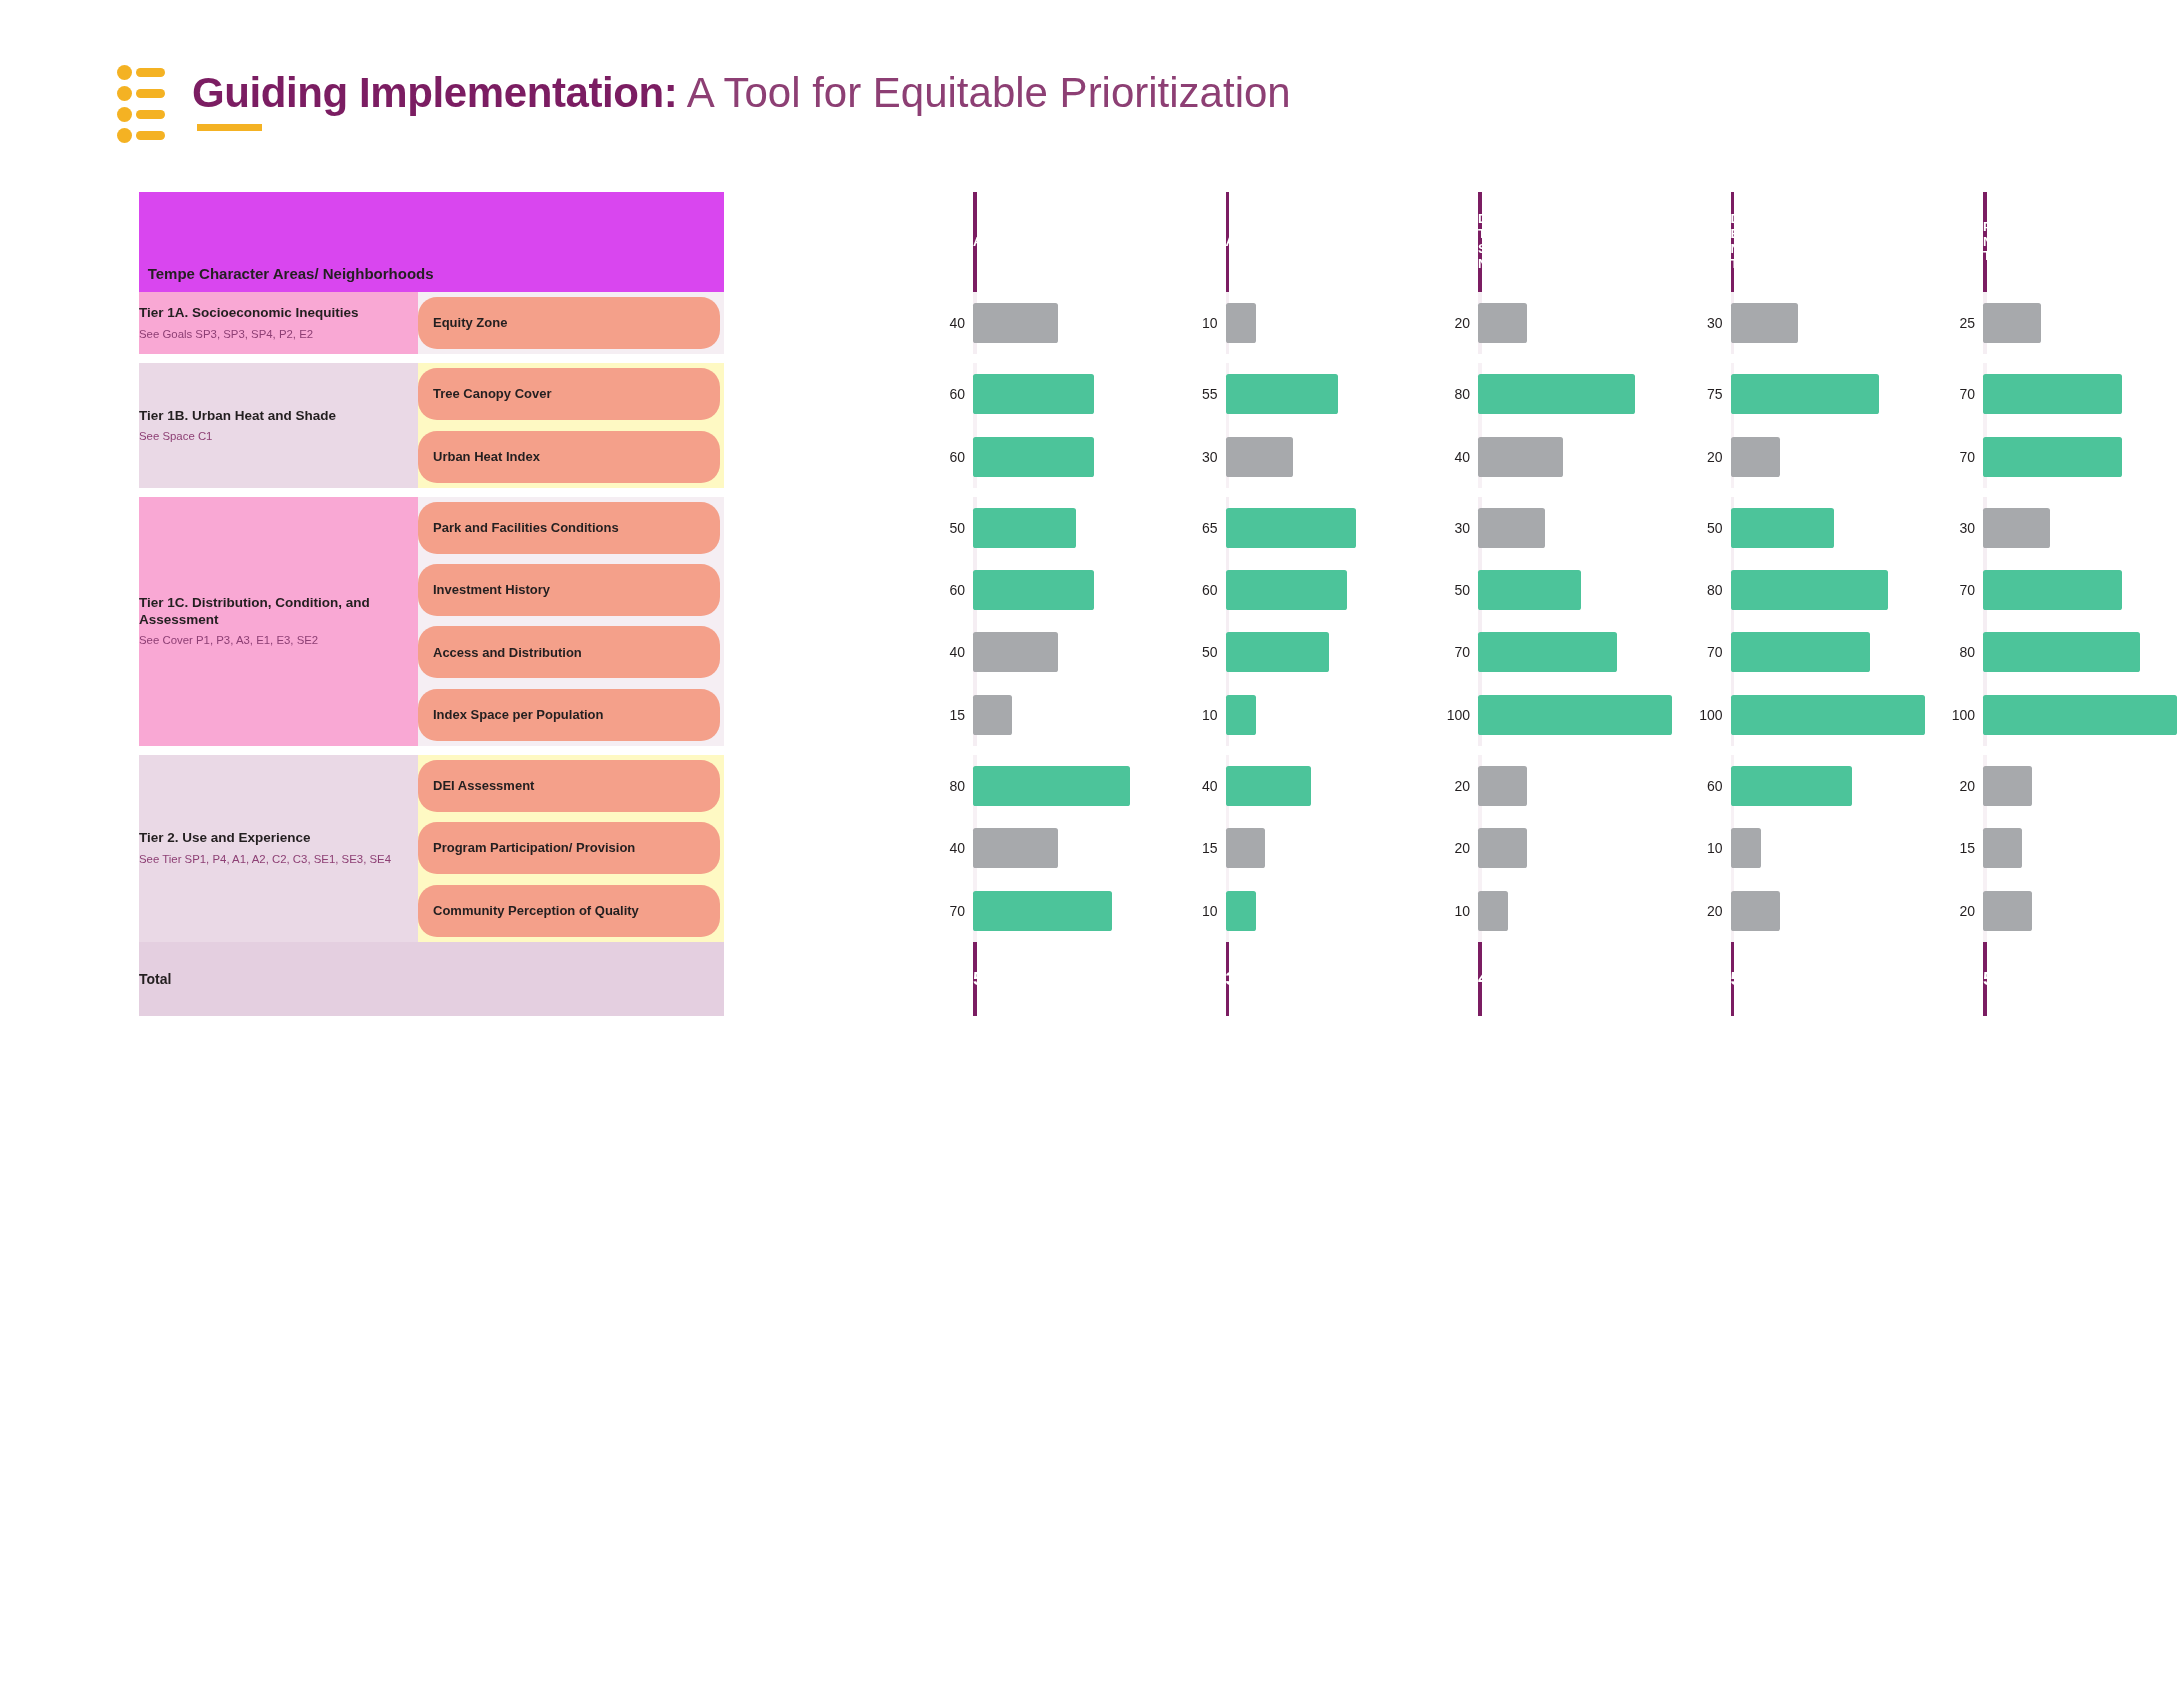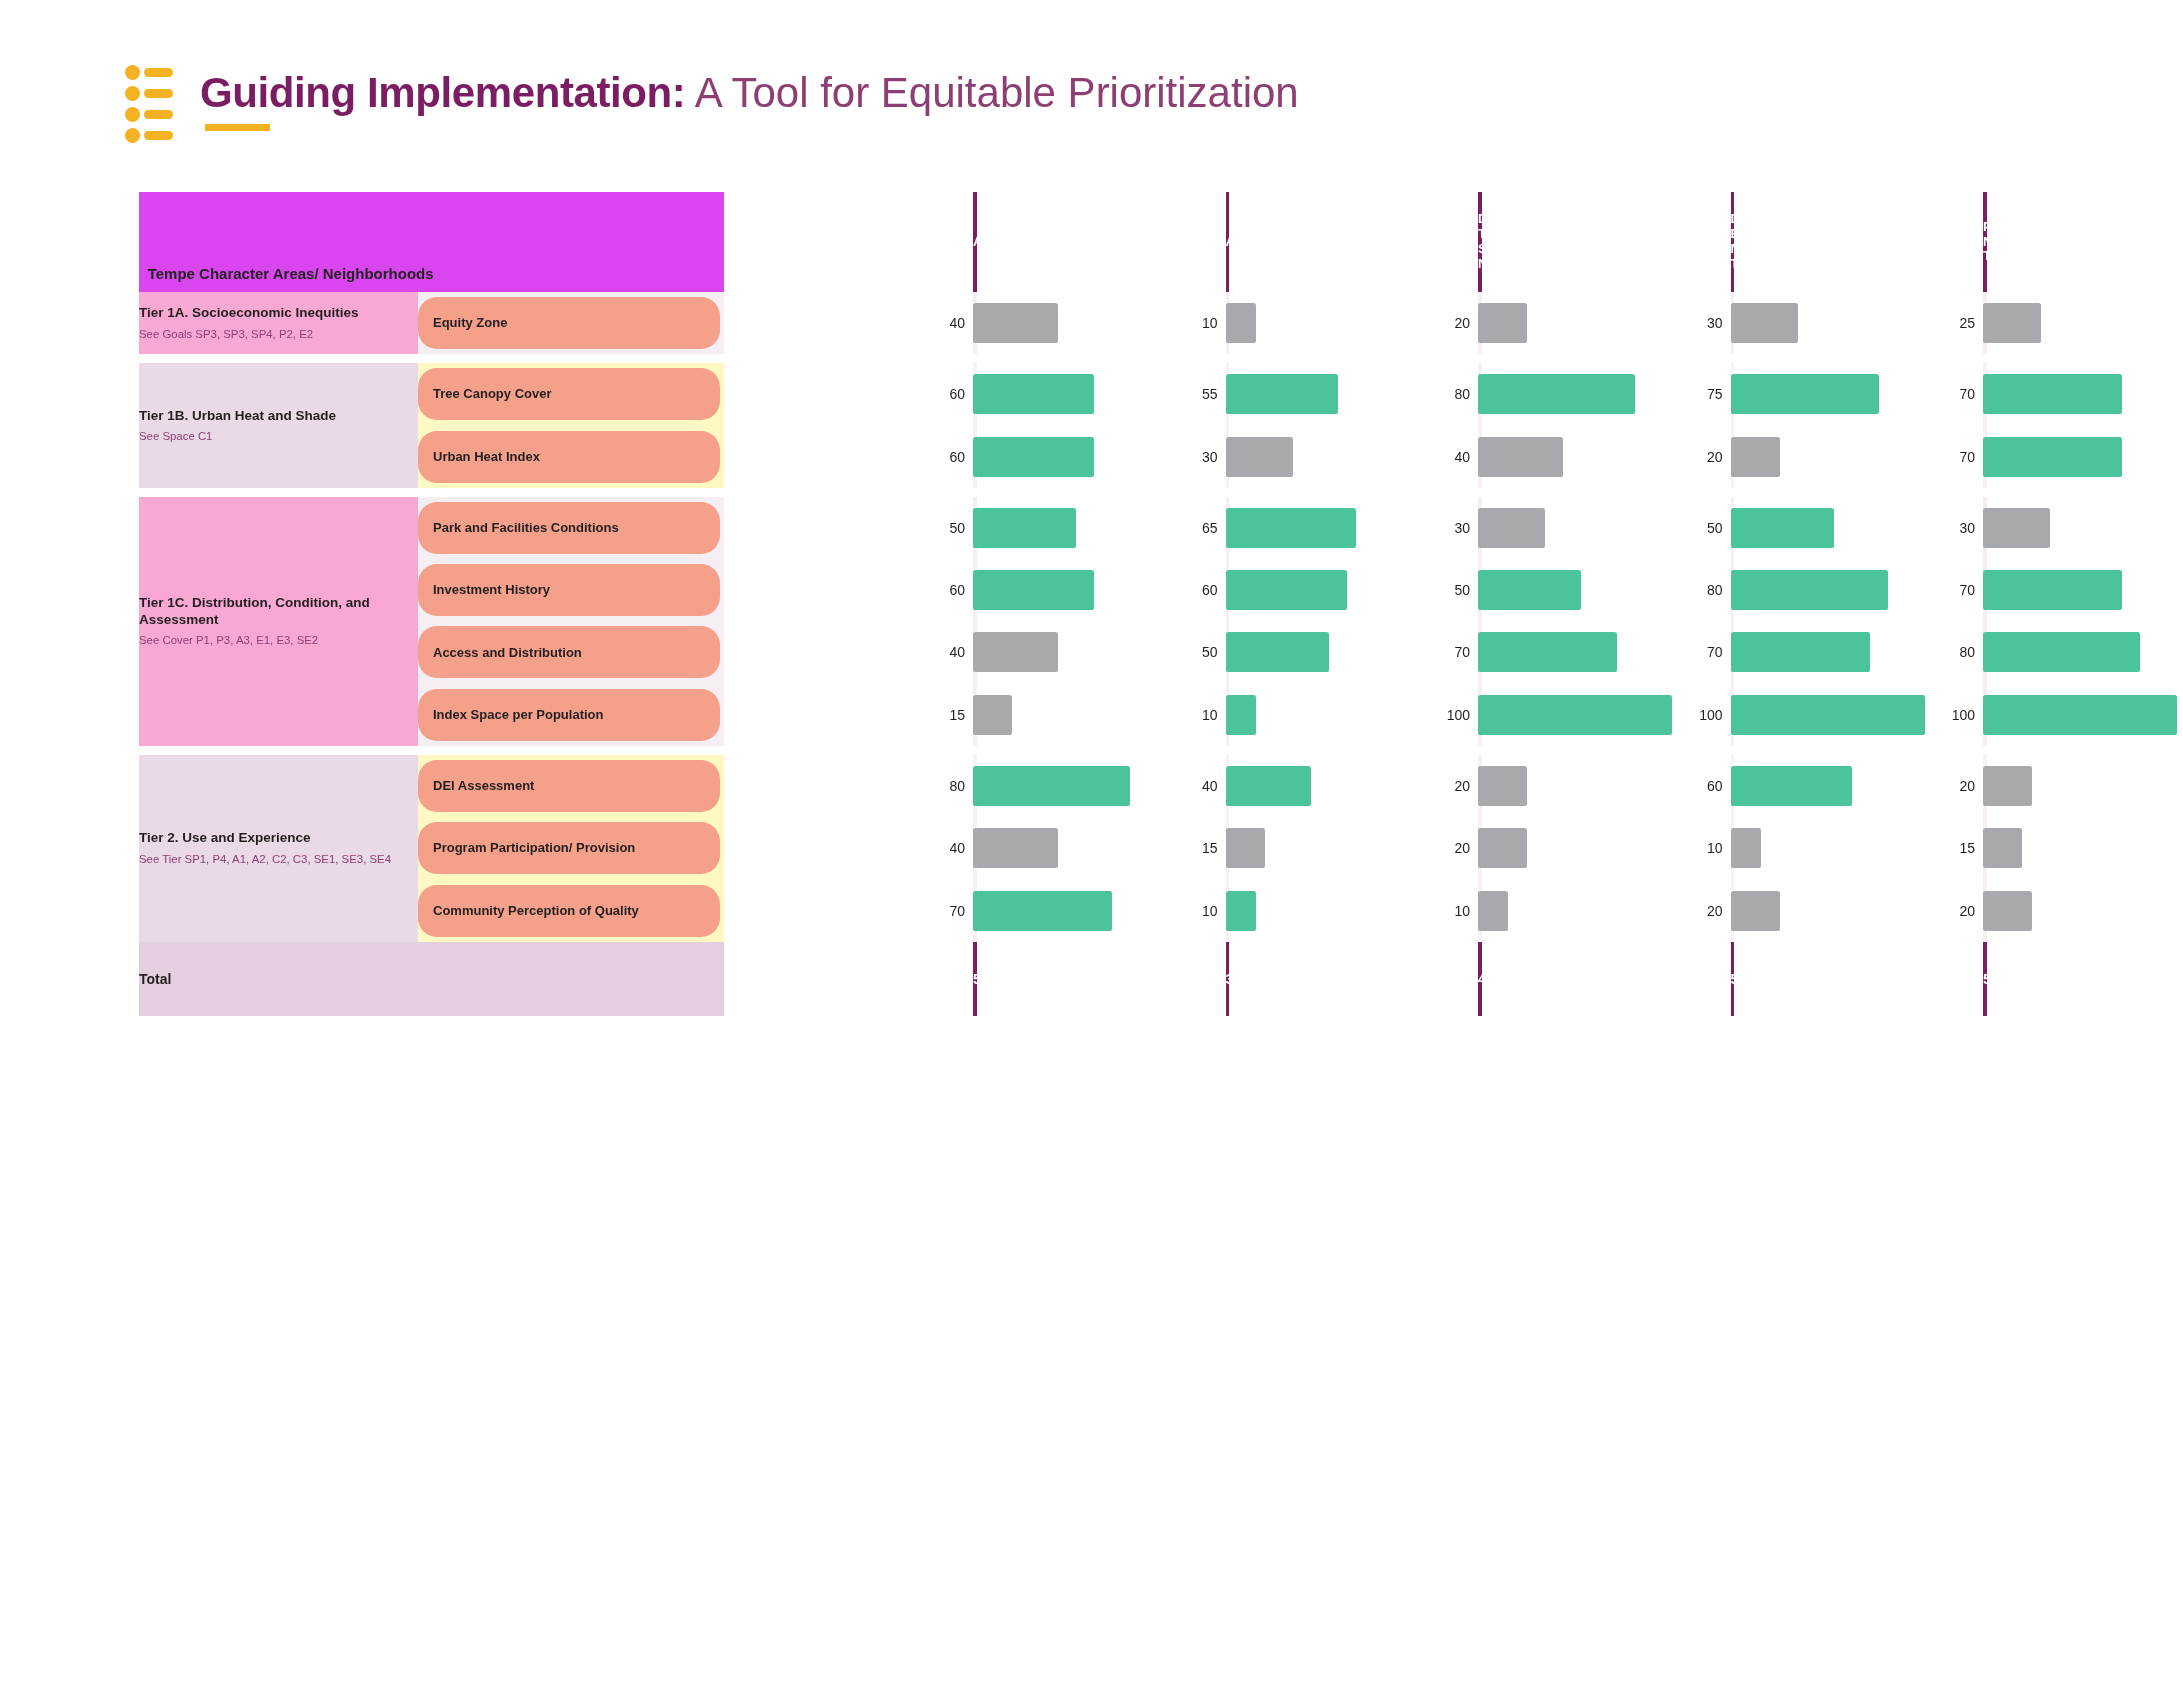--- a/index.html
+++ b/index.html
@@ -8,21 +8,21 @@
     width: 3457px; height: 1687px;
     background: #ffffff;
     font-family: "Liberation Sans", sans-serif;
     color: #231f20;
     position: relative;
     overflow: hidden;
   }
 
   
   #title-bar {
-    position: absolute; left: 121px; top: 52px; width: 2009px; height: 114px;
+    position: absolute; left: 113px; top: 52px; width: 2009px; height: 114px;
   }
   #title-icon {
     position: absolute; left: 0px; top: 13px; width: 52px; height: 96px;
   }
   .ti-dot { position:absolute; width: 15px; height: 15px; border-radius: 50%; background:#f4b223; left: 4.4px; }
   .ti-bar { position:absolute; width: 29px; height: 8.7px; border-radius: 4.4px; background:#f4b223; left: 23px; }
   #title-text {
     position: absolute; left: 79px; top: 17.5px;
     font-size: 42px; line-height: 1.1; white-space: nowrap;
   }
@@ -87,21 +87,21 @@
   }
   .rowgap { height: 8.7px; background:#ffffff; }
   .cellgap { background:#ffffff; width: 3.5px; }
 
   
   td.total-label {
     background:#e4cfe0; font-size: 14px; font-weight: bold; color:#231f20;
     height: 74px; padding-left: 26px;
   }
   td.total-val {
-    background:#7b1d62; color:#ffffff; font-size: 14px; font-weight: bold;
+    background:#7b1d62; color:#ffffff; font-size: 19px; font-weight: bold;
     text-align:center; height: 74px;
   }
 </style>
 </head>
 <body>
 
 <div id="title-bar">
   <div id="title-icon">
     <div class="ti-dot" style="top:0px;"></div>
     <div class="ti-bar" style="top:3.1px;"></div>

